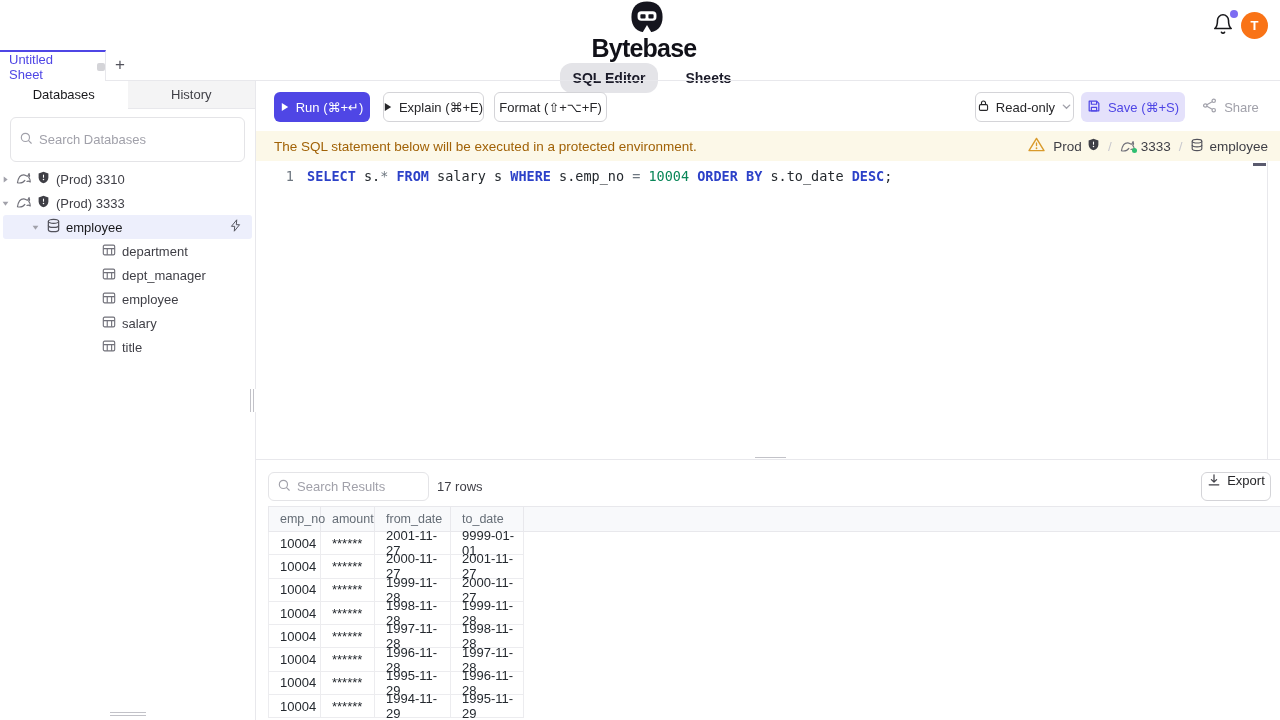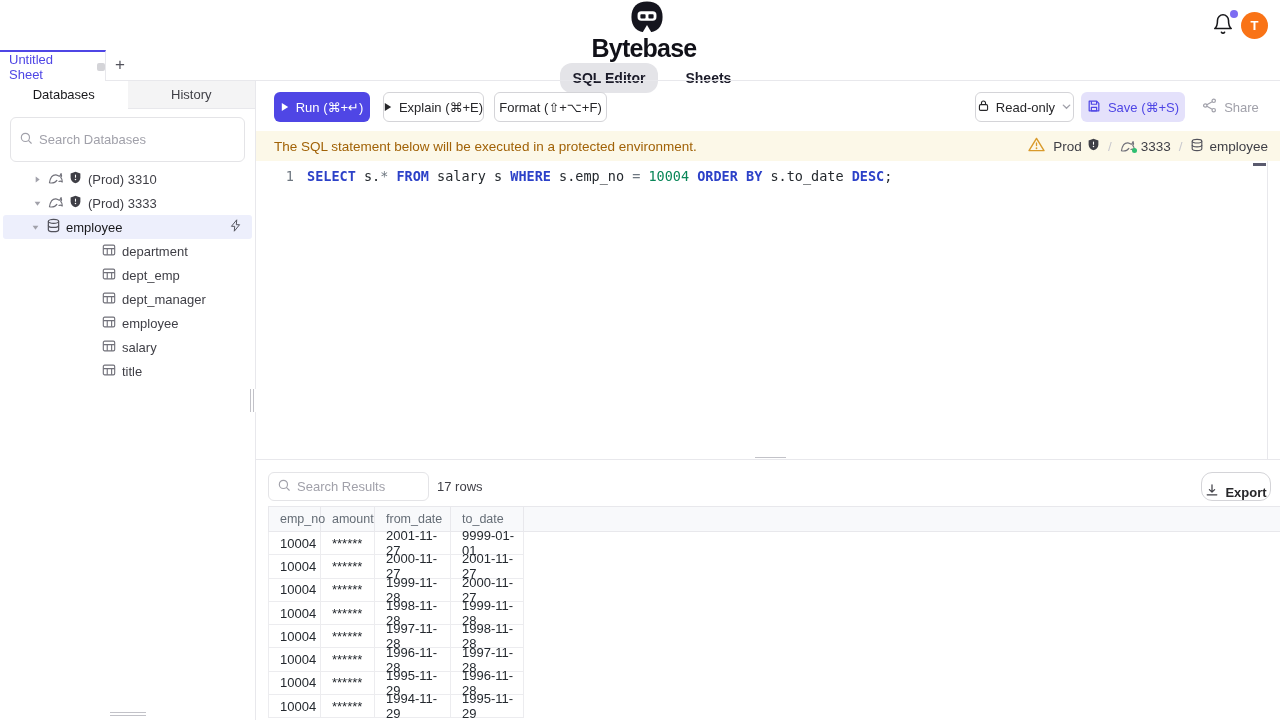--- a/index.html
+++ b/index.html
@@ -35,21 +35,21 @@
   .sidebar{position:absolute;left:0;top:81px;width:256px;height:639px;border-right:1px solid var(--border);background:#fff;}
   .side-tabs{display:flex;height:28px;background:#f4f4f5;border-bottom:1px solid var(--border);}
   .side-tab{flex:1;display:flex;align-items:center;justify-content:center;font-size:13px;color:#3f3f46;cursor:pointer;}
   .side-tab.active{background:#fff;color:#18181b;font-weight:500;margin-bottom:-1px;border-bottom:1px solid #fff;}
   .search-box{margin:8px 10px 0 10px;height:45px;border:1px solid #e4e4e7;border-radius:6px;display:flex;align-items:center;padding:0 8px;gap:6px;background:#fff;}
   .search-box input{border:none;outline:none;flex:1;font-size:13px;color:#3f3f46;font-family:inherit;min-width:0;background:transparent;}
   .search-box input::placeholder{color:#a1a1aa;}
   .tree{margin-top:5px;}
   .tree-row{height:24px;display:flex;align-items:center;font-size:13px;color:#3f3f46;cursor:pointer;}
   .tree-row .caret{width:10px;display:flex;justify-content:center;margin-right:6px;flex:0 0 auto;}
-  .row-instance{gap:0;margin-left:32px;}
+  .row-instance{gap:0;}
   .row-instance .ic-mysql{margin-right:5px;}
   .row-instance .ic-shield{margin-right:6px;}
   .row-db{padding-left:27px;margin:0 3px;border-radius:3px;}
   .row-db.selected{background:#edeffc;color:#18181b;}
   .row-db .ic-db{margin-right:5px;}
   .row-db .ic-bolt{margin-left:auto;margin-right:10px;}
   .row-table{padding-left:54px;margin-left:48px;}
   .row-table .ic-table{margin-right:6px;}
   .v-handle{position:absolute;left:248px;top:308px;width:8px;height:23px;background:#fff;display:flex;gap:2px;justify-content:center;cursor:col-resize;}
   .v-handle i{display:block;width:1px;height:23px;background:#c2c2c8;}
@@ -87,22 +87,22 @@
 
   .results-divider{position:absolute;left:0;top:378px;width:1024px;height:1px;background:var(--border);}
   .d-handle{position:absolute;left:499px;top:374px;width:31px;cursor:row-resize;}
   .d-handle i{display:block;height:1px;background:#c2c2c8;margin-top:2px;}
 
   .results{position:absolute;left:0;top:379px;width:1024px;height:260px;background:#fff;}
   .results-search{position:absolute;left:12px;top:12px;width:161px;height:29px;border:1px solid #e4e4e7;border-radius:6px;display:flex;align-items:center;padding:0 8px;gap:6px;}
   .results-search input{border:none;outline:none;flex:1;font-size:13px;font-family:inherit;min-width:0;background:transparent;color:#3f3f46;}
   .results-search input::placeholder{color:#a1a1aa;}
   .row-count{position:absolute;left:181px;top:12px;height:29px;display:flex;align-items:center;font-size:13px;color:#3f3f46;}
-  .btn-export{position:absolute;right:9px;top:12px;height:29px;width:70px;background:#fff;border:1px solid #d4d4d8;border-radius:11px;
-              display:flex;align-items:flex-end;justify-content:center;gap:6px;font-size:13px;color:#27272a;cursor:pointer;font-weight:bold;}
+  .btn-export{position:absolute;right:9px;top:12px;height:29px;width:70px;background:#fff;border:1px solid #d4d4d8;border-radius:6px;
+              display:flex;align-items:flex-start;justify-content:center;gap:6px;font-size:13px;color:#27272a;cursor:pointer;}
 
   .rtable{position:absolute;left:12px;top:46px;width:1012px;}
   .rt-head{display:flex;height:26px;background:#f8f9fb;border-top:1px solid var(--border);border-bottom:1px solid var(--border);border-left:1px solid var(--border);}
   .rt-hcell{font-size:12.5px;color:#656d76;display:flex;align-items:center;padding-left:11px;border-right:1px solid var(--border);}
   .rt-hfill{flex:1;}
   .rt-row{display:flex;height:23.3px;border-left:1px solid var(--border2);width:257px;}
   .rt-cell{font-size:13px;color:#24292f;display:flex;align-items:center;padding-left:11px;border-right:1px solid var(--border2);border-bottom:1px solid var(--border2);}
 </style>
 </head>
 <body>
@@ -232,29 +232,20 @@
     </span>
     <span>department</span>
   </div>
           <div class="tree-row row-table">
     <span class="ic-table">
       <svg viewBox="0 0 16 16" width="14" height="14" fill="none" stroke="#71717a" stroke-width="1.3">
                 <rect x="1.5" y="2.5" width="13" height="11" rx="1.5"></rect>
                 <path d="M1.5 6.5 h13 M6 6.5 V13.5 M11 6.5 V13.5"></path>
               </svg>
     </span>
-    <span>dept_emp</span>
-  </div>
-          <div class="tree-row row-table">
-    <span class="ic-table">
-      <svg viewBox="0 0 16 16" width="14" height="14" fill="none" stroke="#71717a" stroke-width="1.3">
-                <rect x="1.5" y="2.5" width="13" height="11" rx="1.5"></rect>
-                <path d="M1.5 6.5 h13 M6 6.5 V13.5 M11 6.5 V13.5"></path>
-              </svg>
-    </span>
     <span>dept_manager</span>
   </div>
           <div class="tree-row row-table">
     <span class="ic-table">
       <svg viewBox="0 0 16 16" width="14" height="14" fill="none" stroke="#71717a" stroke-width="1.3">
                 <rect x="1.5" y="2.5" width="13" height="11" rx="1.5"></rect>
                 <path d="M1.5 6.5 h13 M6 6.5 V13.5 M11 6.5 V13.5"></path>
               </svg>
     </span>
     <span>employee</span>

